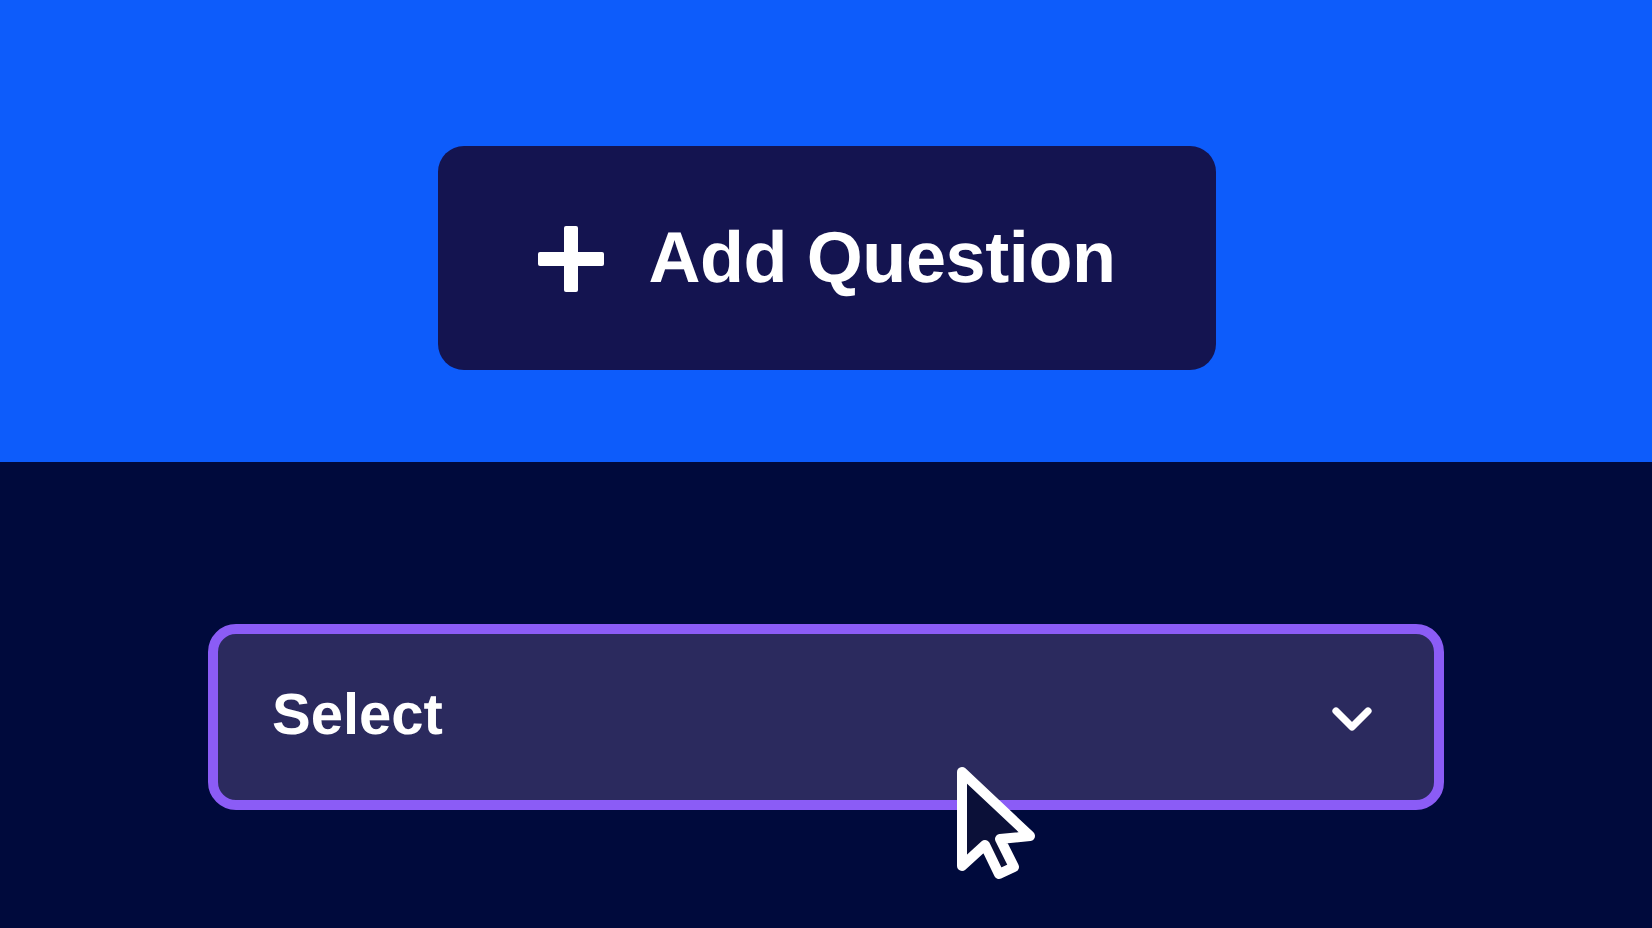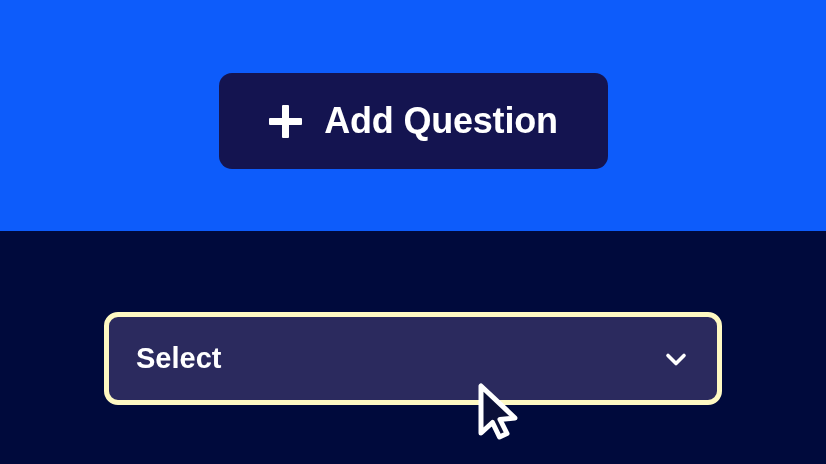--- a/index.html
+++ b/index.html
@@ -28,21 +28,21 @@
     height: 231px;
     background: #0d5cfb;
   }
 
   
   .add-question-btn {
     position: absolute;
     left: 219px;
     top: 73px;
     width: 389px;
-    height: 96px;
+    height: 112px;
     background: #141450;
     border: none;
     border-radius: 13px;
     display: flex;
     align-items: center;
     justify-content: center;
     gap: 22px;
     padding: 0;
     cursor: pointer;
     box-sizing: border-box;
@@ -110,21 +110,21 @@
 
   
   .select-control {
     position: absolute;
     left: 104px;
     top: 312px;
     width: 618px;
     height: 93px;
     box-sizing: border-box;
     background: #2b2a5e;
-    border: 5px solid #fef9c3;
+    border: 5px solid #8b5cf6;
     border-radius: 14px;
     display: flex;
     align-items: center;
     cursor: pointer;
   }
   .select-value {
     color: #ffffff;
     font-size: 29px;
     font-weight: bold;
     margin-left: 27px;

